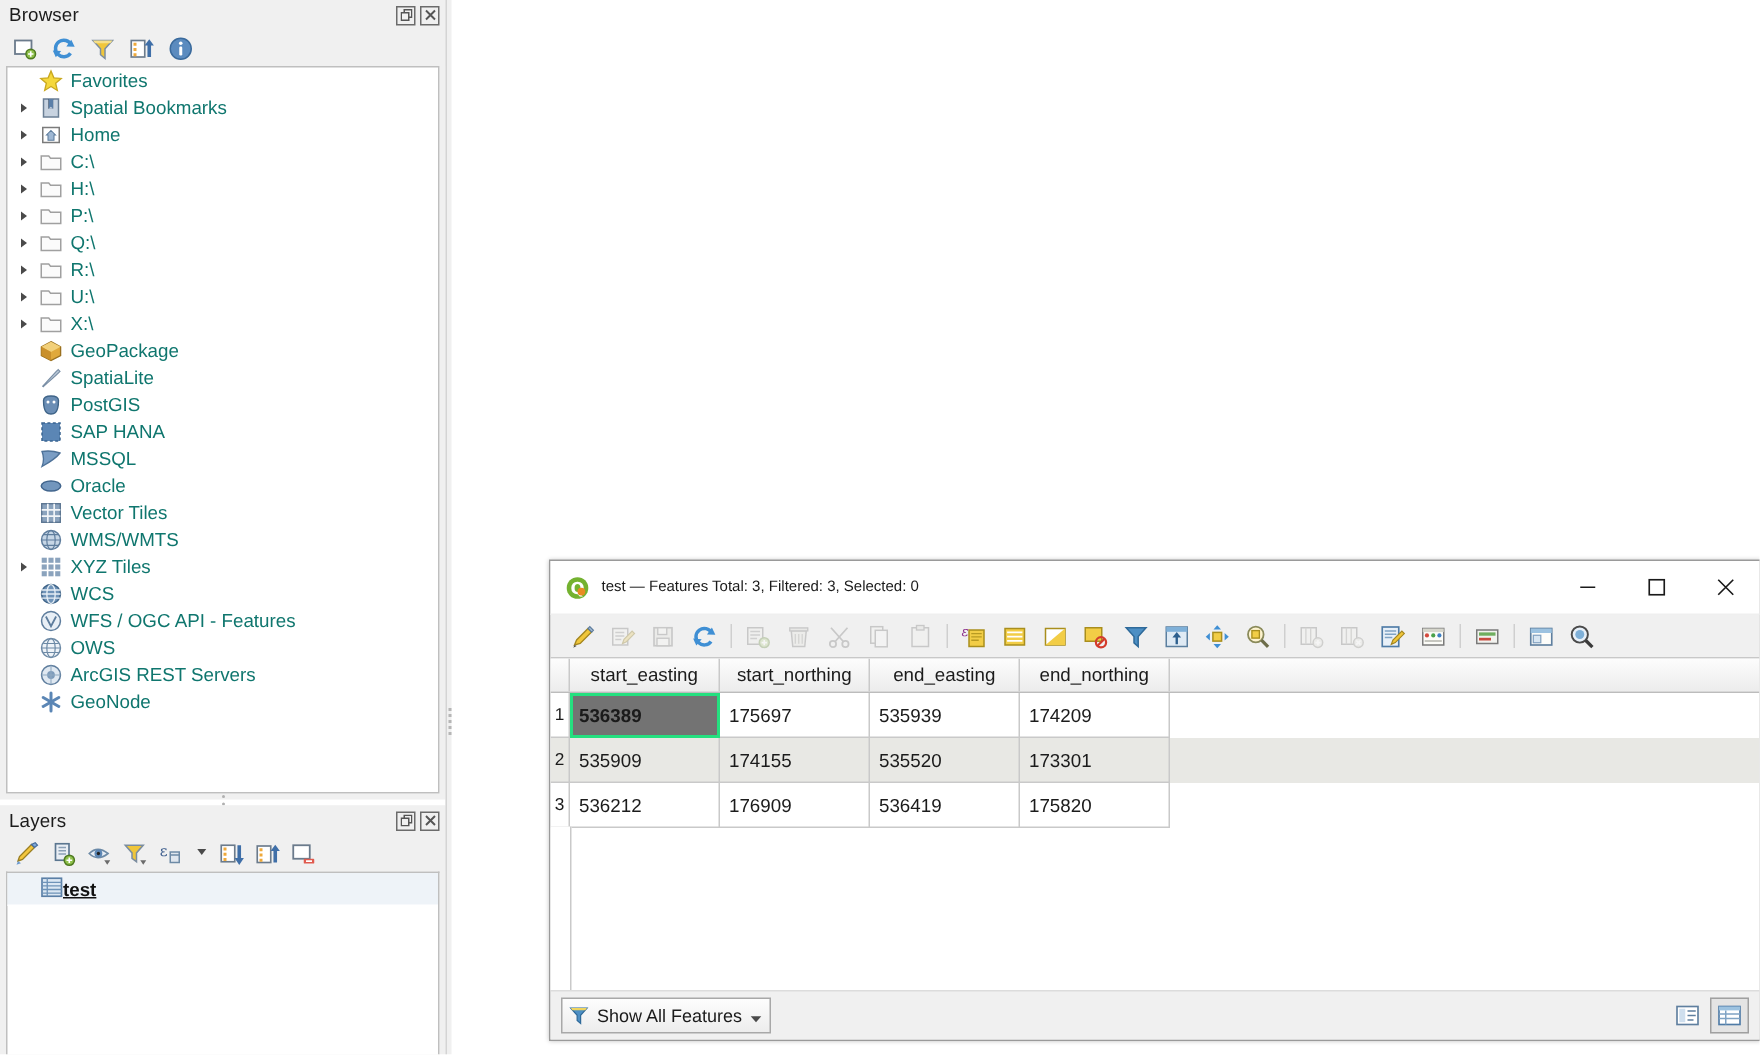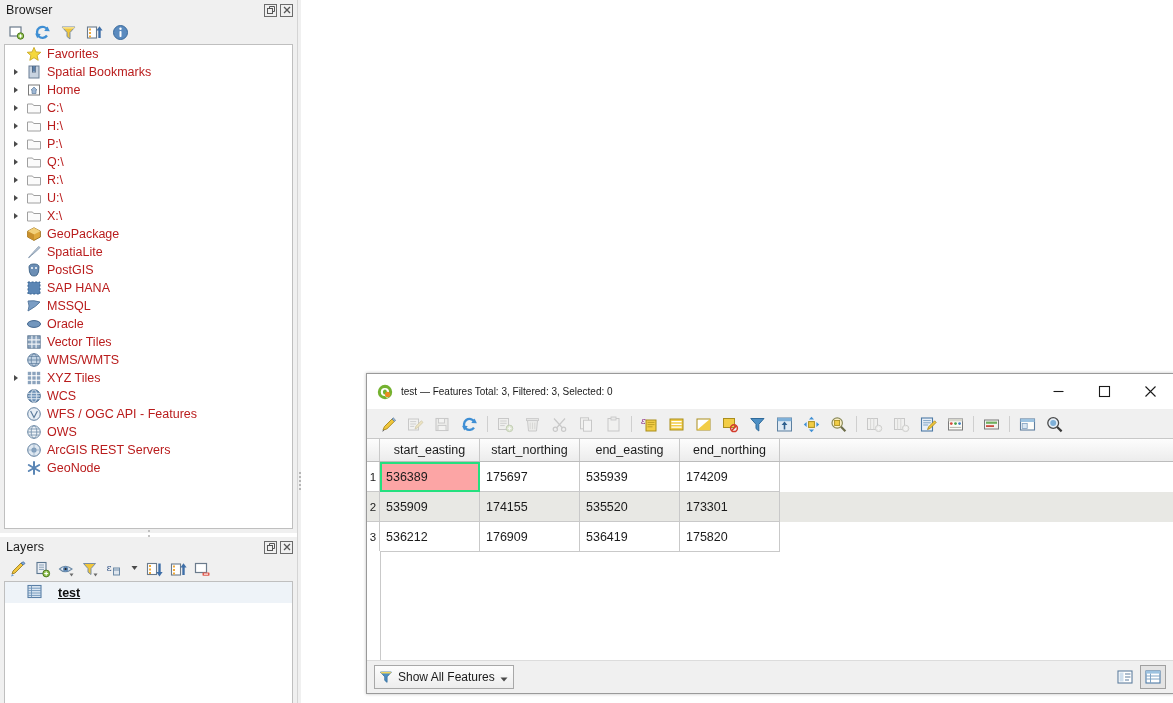--- a/index.html
+++ b/index.html
@@ -59,21 +59,21 @@
     background: #ffffff;
     border: 1px solid #bfbfbf;
     overflow: hidden;
   }
   .tree-row {
     height: 18px;
     display: flex;
     align-items: center;
     padding-left: 4px;
     font-size: 12.5px;
-    color: #b91c1c;
+    color: #0f766e;
     white-space: nowrap;
   }
   .arrow-cell { width: 14px; display:flex; align-items:center; justify-content:center; }
   .arrow {
     width: 0; height: 0;
     border-left: 4px solid #4a4a4a;
     border-top: 3.5px solid transparent;
     border-bottom: 3.5px solid transparent;
   }
   .ico-cell { width: 22px; display:flex; align-items:center; justify-content:center; }
@@ -102,21 +102,21 @@
     background:#ffffff; border:1px solid #bfbfbf; border-bottom:none;
   }
   .layer-row {
     height: 21px; display:flex; align-items:center;
     padding-left: 22px;
     background: #eef3f8;
     border-bottom: 1px solid #ffffff;
   }
   .layer-name {
     font-size: 12.5px; font-weight: bold; color:#111; text-decoration: underline;
-    padding-left: 16px;
+    padding-left: 0;
   }
 
   
   #at-dialog {
     position: absolute;
     left: 366px; top: 373px;
     width: 806px; height: 319px;
     background: #f0f0f0;
     border: 1px solid #9a9a9a;
     box-shadow: 0 0 3px rgba(0,0,0,0.25);
@@ -176,21 +176,22 @@
     box-sizing:border-box;
     display:flex; align-items:center;
     padding-left: 6px;
     font-size: 12.5px; color:#1b1b1b;
     border-right: 1px solid #c9c9c9;
     border-bottom: 1px solid #c9c9c9;
   }
   .d-cell.sel {
     outline: 2px solid #24e07f;
     outline-offset: -2px;
-    background: #fca5a5;
+    background: #737373;
+    font-weight: bold;
   }
   .gutter-tail {
     position:absolute; left:0; top:112px; width:13px; bottom:0;
     border-right:1px solid #c9c9c9;
     background:#ffffff;
   }
 
   .at-statusbar {
     height: 32px;
     background: #f0f0f0;

